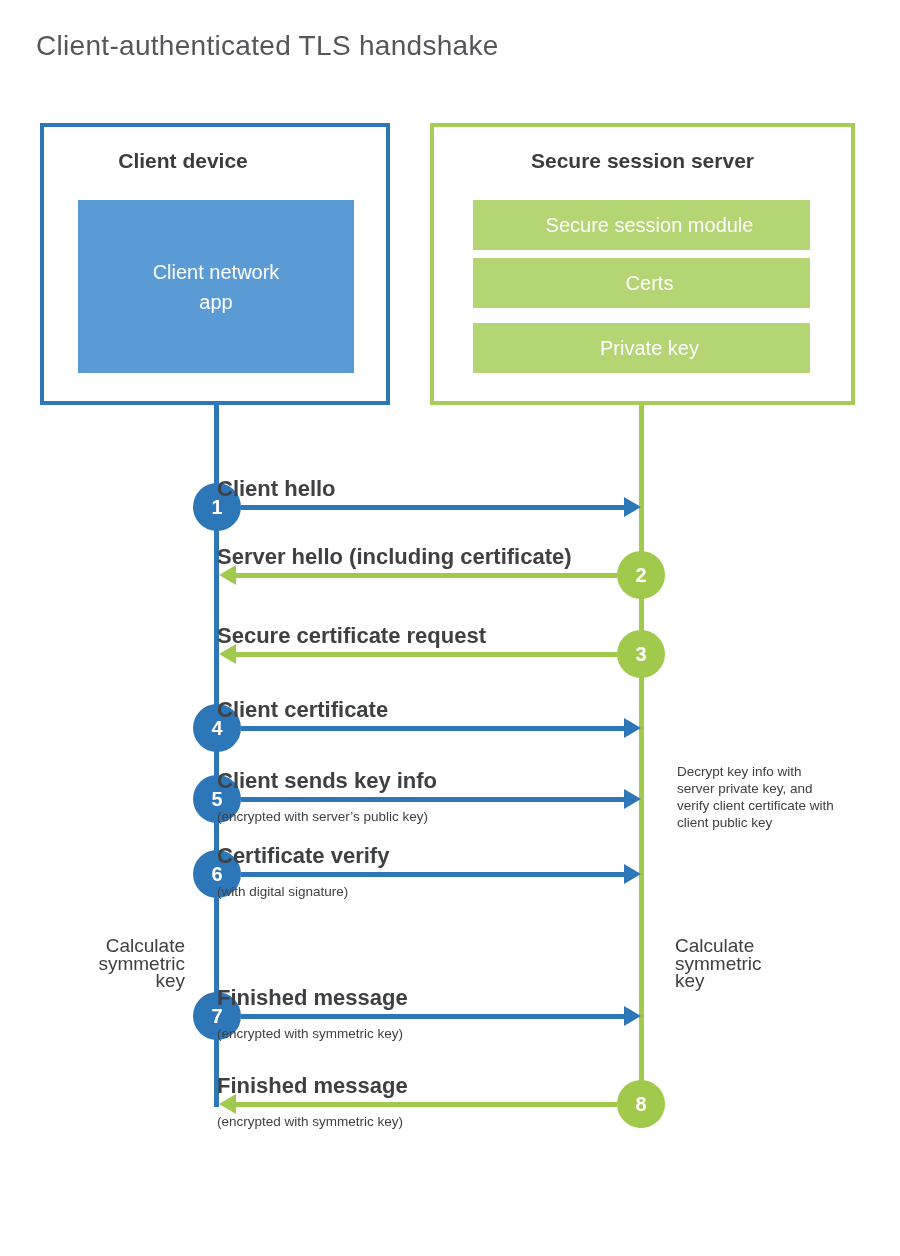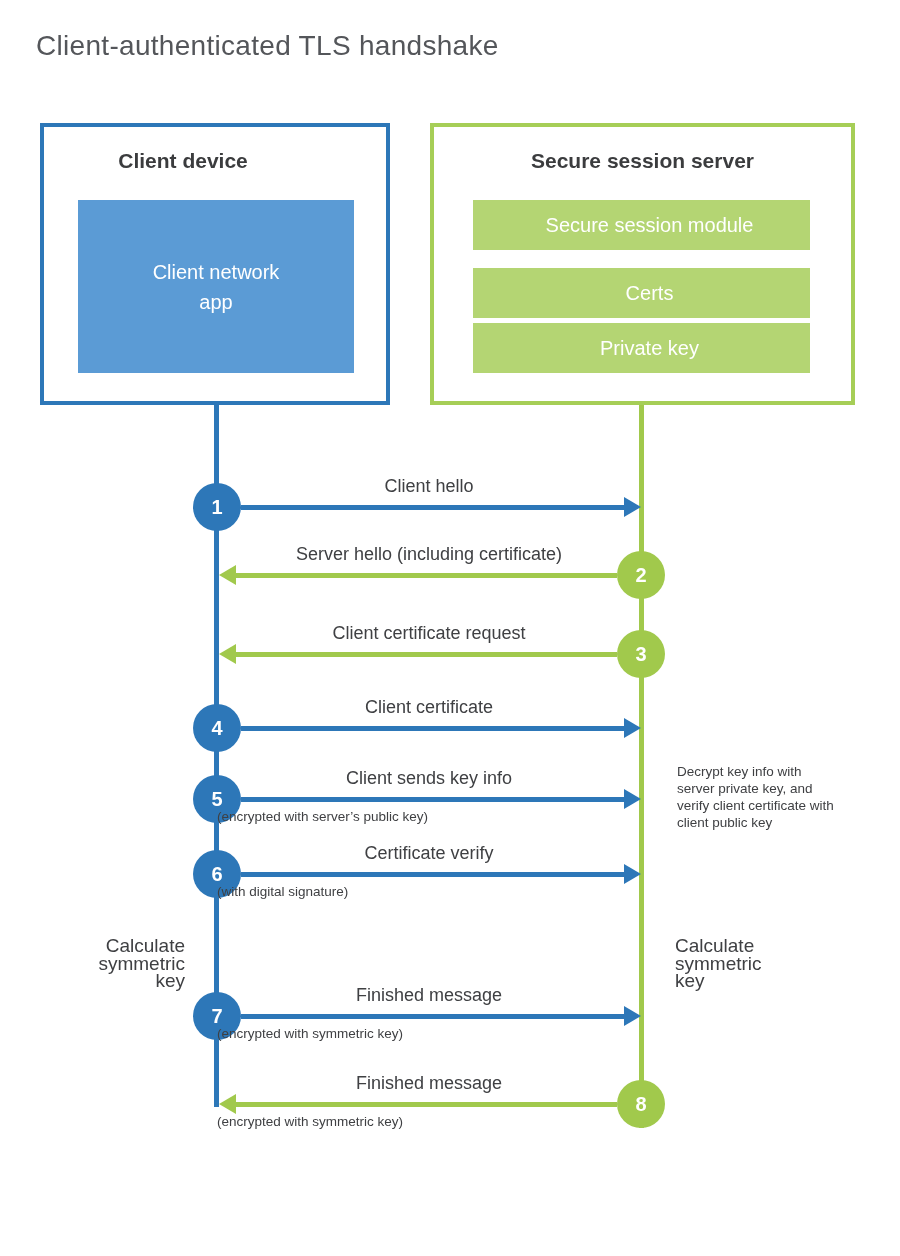--- a/index.html
+++ b/index.html
@@ -59,21 +59,21 @@
   .server-module {
     left: 473px; width: 337px; height: 50px;
     background: var(--green-fill);
     color: #ffffff;
     font-size: 20px;
     display: flex; align-items: center; justify-content: center;
     text-align: center;
     padding-left: 16px;
   }
   #module-0 { top: 200px; }
-  #module-1 { top: 268px; }
+  #module-1 { top: 258px; }
   #module-2 { top: 323px; }
   
   .lifeline { width: 5px; top: 405px; }
   #client-lifeline { left: 214px; height: 702px; background: var(--blue); }
   #server-lifeline { left: 639px; height: 723px; background: var(--green); }
   
   .msg { display: contents; }
   .circle {
     top: calc(var(--y) - 24px);
     width: 48px; height: 48px;
@@ -94,24 +94,24 @@
     width: 0; height: 0;
     border-top: 10px solid transparent;
     border-bottom: 10px solid transparent;
     z-index: 2;
   }
   .msg.from-client .head { left: 624px; border-left: 17px solid var(--blue); }
   .msg.from-server .head { left: 219px; border-right: 17px solid var(--green); }
   .msg-label {
     left: 217px; width: 424px;
     top: calc(var(--y) - 31px);
-    text-align: center;
-    font-size: 18px;
+    font-size: 22px;
     color: var(--ink);
     z-index: 4;
+    font-weight: bold;
   }
   .msg-sub {
     left: 217px; width: 424px;
     top: calc(var(--y) + 10px);
     text-align: left;
     font-size: 13.5px;
     color: var(--ink);
     z-index: 4;
   }
   
@@ -173,21 +173,21 @@
     <div class="abs msg-label">Server hello (including certificate)</div>
   </div>
 
   
   <div class="msg from-server" style="--y:654px">
     <div class="abs circle">
         <span>3</span>
       </div>
     <div class="abs shaft"></div>
     <div class="abs head"></div>
-    <div class="abs msg-label">Client certificate request</div>
+    <div class="abs msg-label">Secure certificate request</div>
   </div>
 
   
   <div class="msg from-client" style="--y:728px">
     <div class="abs circle">
         <span>4</span>
       </div>
     <div class="abs shaft"></div>
     <div class="abs head"></div>
     <div class="abs msg-label">Client certificate</div>

